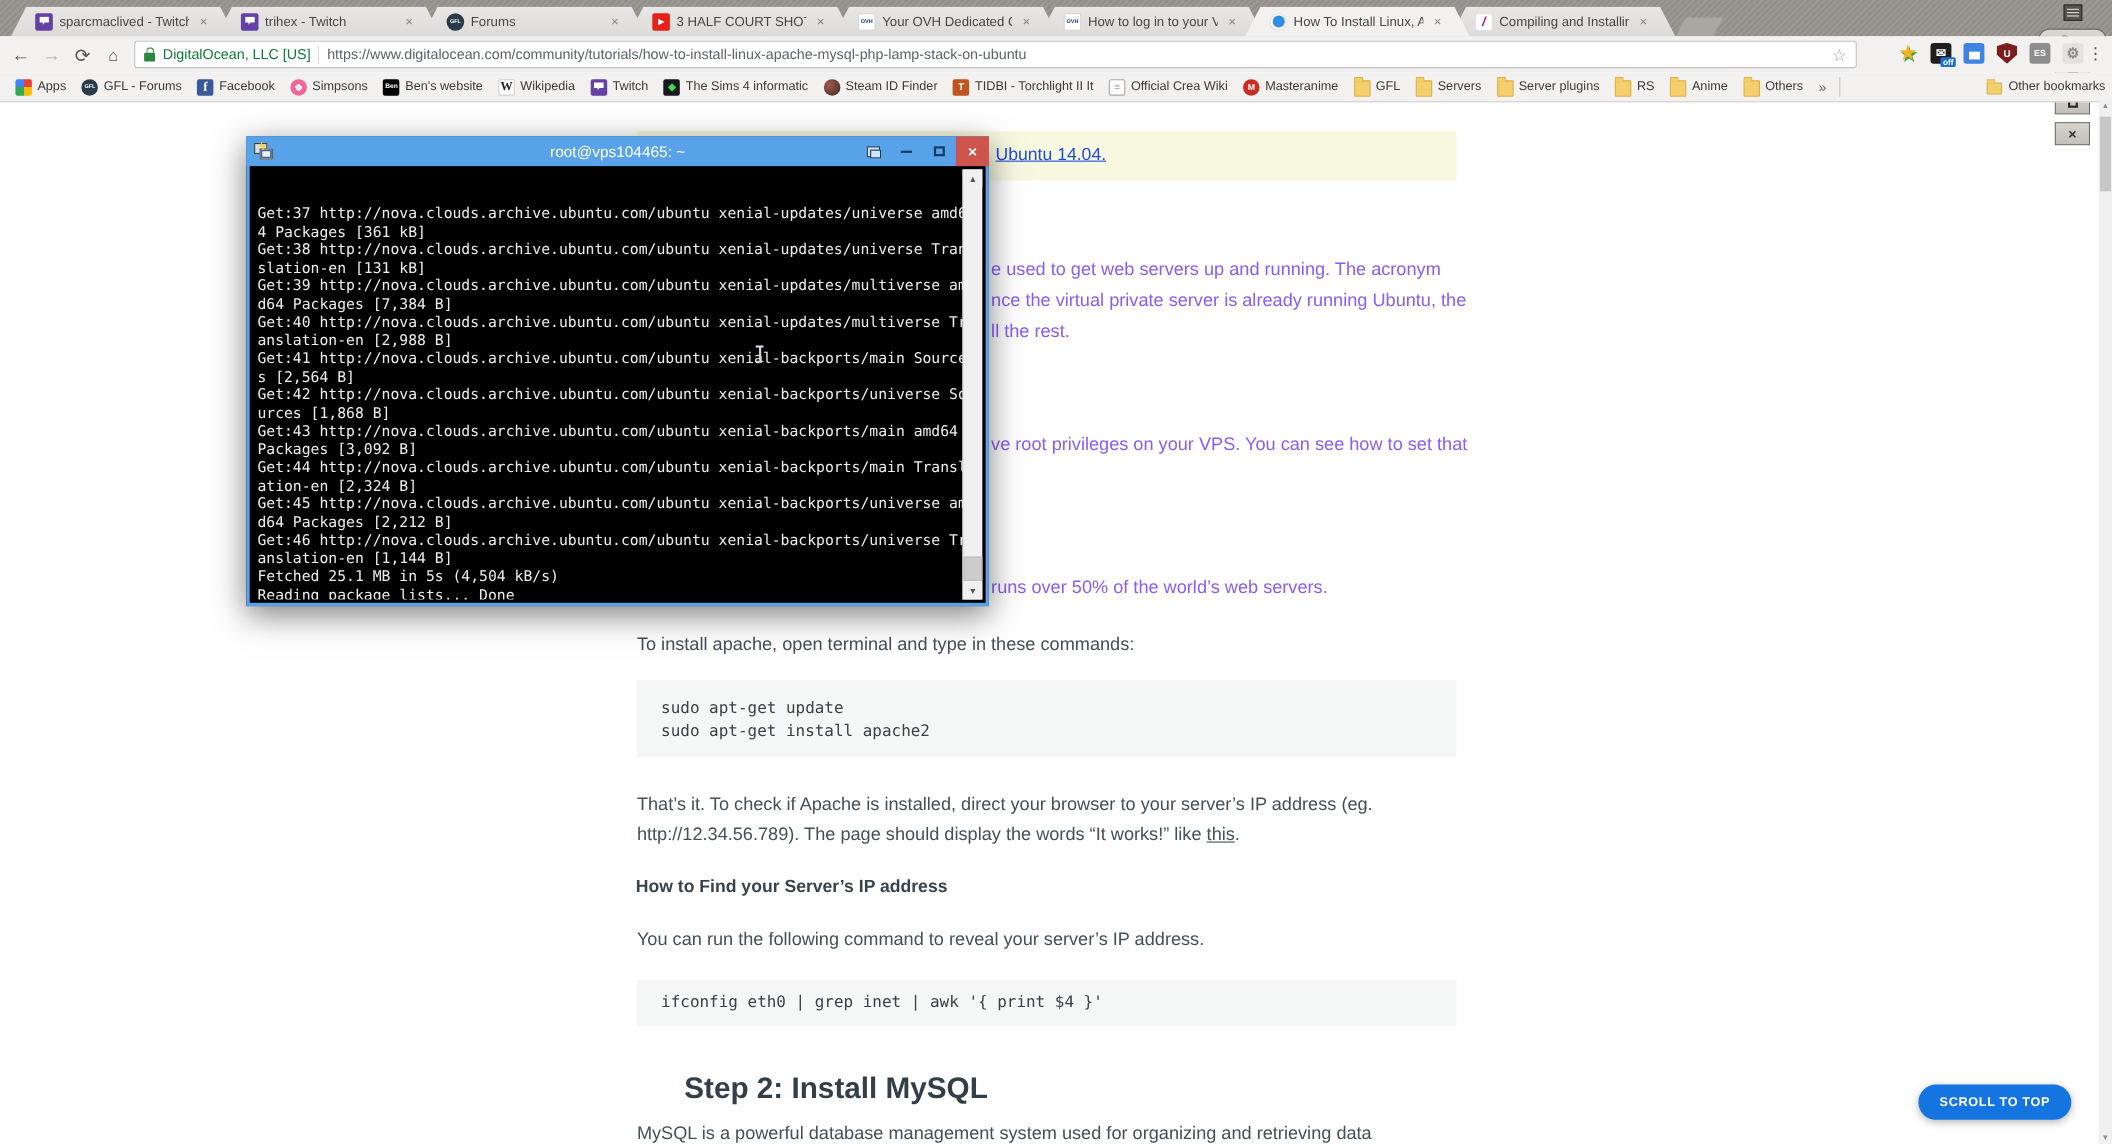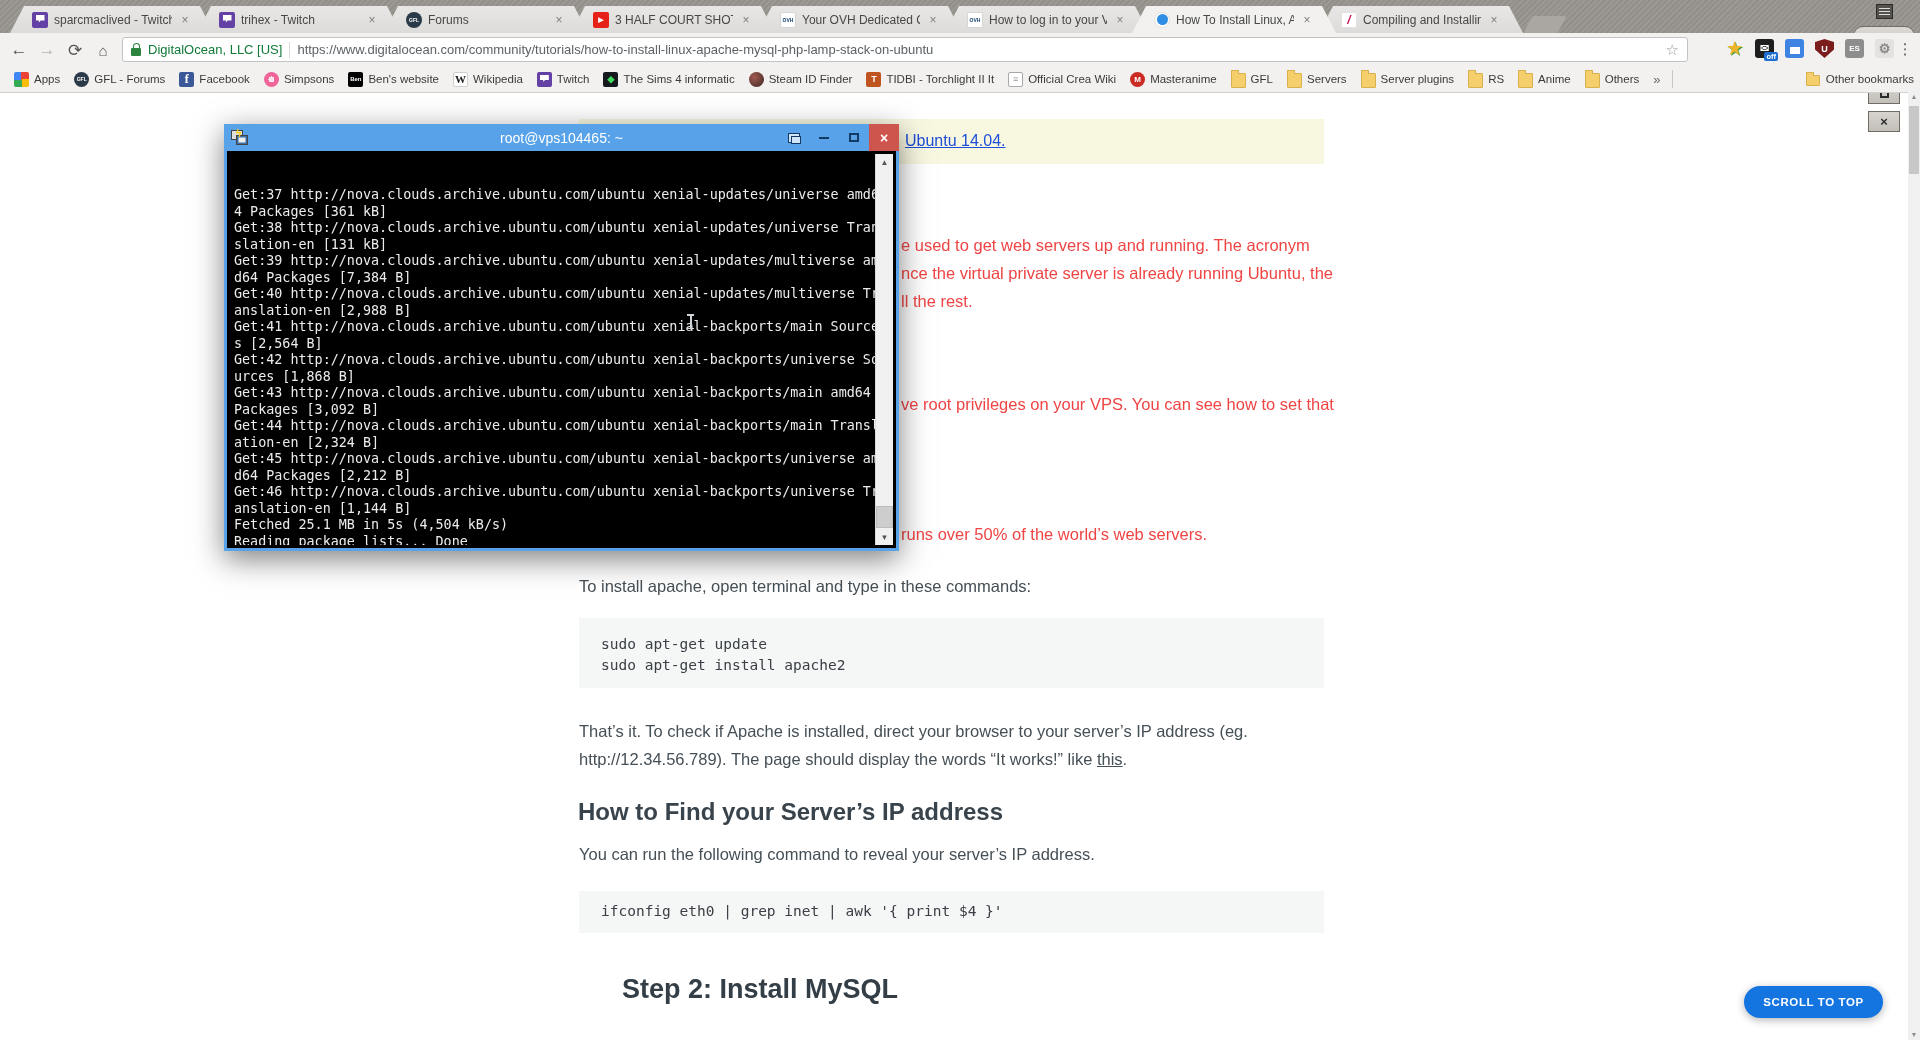--- a/index.html
+++ b/index.html
@@ -115,26 +115,26 @@
   .bm .ficon{width:15px;height:15px;}
   .bm-chevron{font-size:13px;color:#666;padding:0 6px;}
   .book-sep{width:1px;height:18px;background:#c9c7c5;margin:0 4px;}
   .other-bm{position:absolute;right:6px;top:0;height:26px;display:flex;align-items:center;gap:6px;
     font-size:11.5px;color:#3a3a3a;}
 
   
   .note-box{position:absolute;left:579px;top:119px;width:745px;height:45px;background:#f8f8e1;}
   .note-frag{position:absolute;left:905px;top:132px;font-size:16px;color:#1d4ed8;}
   .note-frag u{text-decoration:underline;}
-  .frag{position:absolute;white-space:nowrap;font-size:16.5px;color:#ef4444;}
+  .frag{position:absolute;white-space:nowrap;font-size:16.5px;color:#8b5cf6;}
   .para{position:absolute;white-space:nowrap;font-size:16.5px;color:#454f56;}
   .codeblock{position:absolute;left:579px;width:745px;background:#f5f6f6;box-sizing:border-box;
     font-family:"DejaVu Sans Mono","Liberation Mono",monospace;font-size:14.5px;color:#3a4046;}
   .codeblock .cline{line-height:21px;white-space:pre;}
-  .h3{position:absolute;font-size:24px;font-weight:600;color:#38434c;white-space:nowrap;}
+  .h3{position:absolute;font-size:16px;font-weight:600;color:#38434c;white-space:nowrap;}
   .h2{position:absolute;font-size:27px;font-weight:600;color:#333e47;white-space:nowrap;margin-left:44px;}
   .plink{text-decoration:underline;}
   .scrolltop{position:absolute;left:1744px;top:986px;width:139px;height:32px;border-radius:16px;
     background:#1575e0;color:#fff;display:flex;align-items:center;justify-content:center;
     font-size:11.5px;font-weight:bold;letter-spacing:.6px;box-shadow:0 2px 8px rgba(0,0,0,.3);}
 
   
   .vscroll{position:absolute;right:0;top:90px;bottom:0;width:12px;background:#f0f0f0;}
   .vscroll .arr{position:absolute;left:0;width:12px;height:12px;display:flex;align-items:center;
     justify-content:center;font-size:7px;color:#8f8f8f;}
@@ -378,20 +378,21 @@
   <div class="para" style="left:579px;top:750px;"><span>http://12.34.56.789). The page should display the words “It works!” like </span><span class="plink">this</span><span>.</span></div>
 
   <div class="h3" style="left:578px;top:798px;">How to Find your Server’s IP address</div>
   <div class="para" style="left:579px;top:845px;">You can run the following command to reveal your server’s IP address.</div>
 
   <div class="codeblock" style="top:891px;height:42px;padding:10px 0 0 22px;">
     <div class="cline">ifconfig eth0 | grep inet | awk '{ print $4 }'</div>
   </div>
 
   <div class="h2" style="left:578px;top:974px;">Step 2: Install MySQL</div>
+  <div class="para" style="left:579px;top:1021px;">MySQL is a powerful database management system used for organizing and retrieving data</div>
 
   <div class="scrolltop">SCROLL TO TOP</div>
 
   <div class="vscroll">
     <div class="arr" style="top:0;">▲</div>
     <div class="vthumb"></div>
     <div class="arr" style="bottom:0;">▼</div>
   </div>
 
   <div class="putty">

